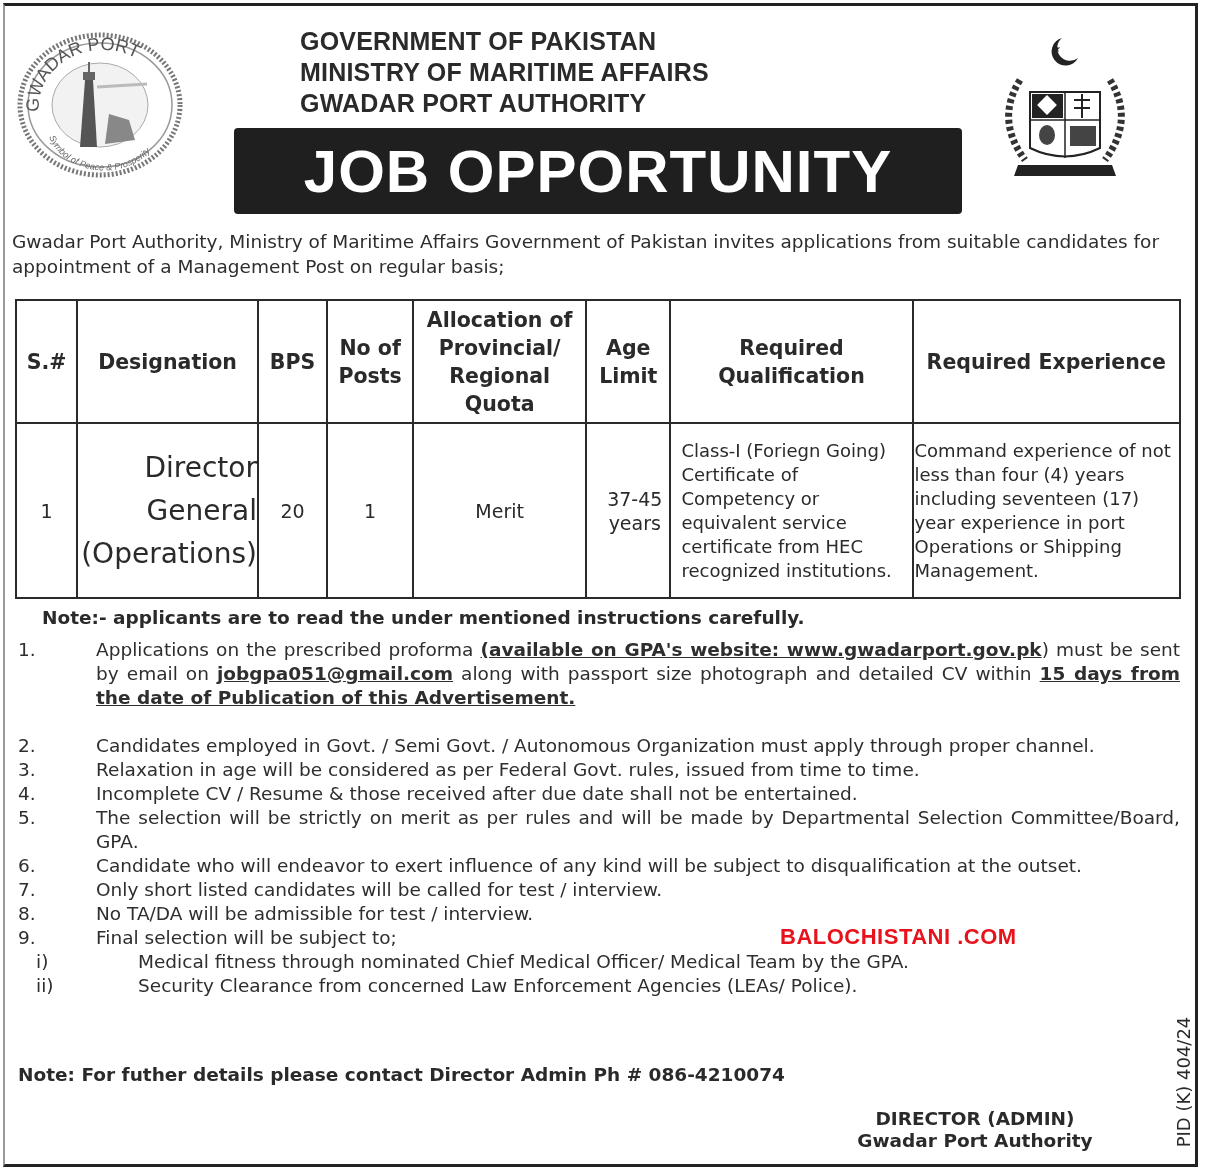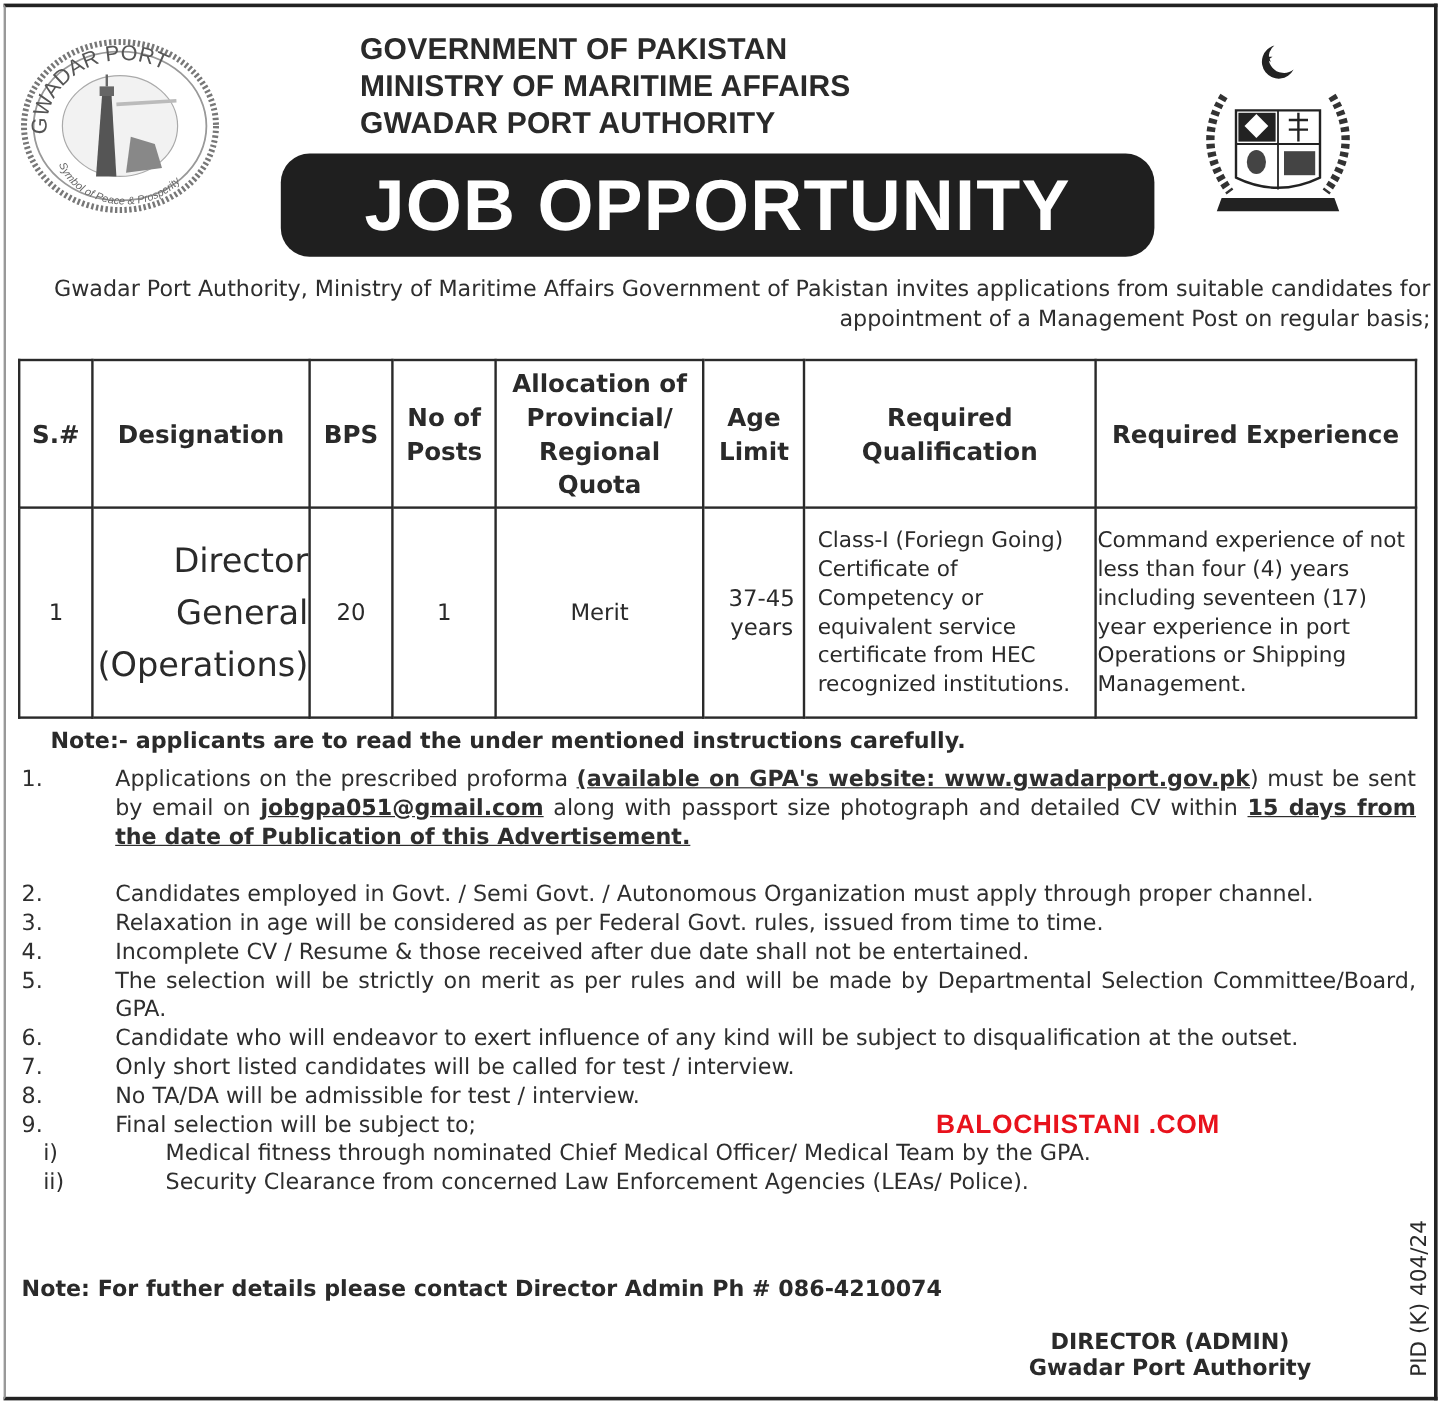--- a/index.html
+++ b/index.html
@@ -12,26 +12,26 @@
     }
 
     
     .logo-left { position: absolute; left: 17px; top: 32px; width: 166px; height: 146px; }
     .logo-right { position: absolute; left: 990px; top: 30px; width: 150px; height: 155px; }
     .head-lines { position: absolute; left: 300px; top: 26px; width: 600px; }
     .head-line { font-family: "Liberation Sans", sans-serif; font-weight: bold; font-size: 25px; line-height: 31px; color: #2a2a2a; letter-spacing: 0.2px; }
 
     .banner {
       position: absolute; left: 234px; top: 128px; width: 728px; height: 86px;
-      background: #1f1f1f; border-radius: 24px;
+      background: #1f1f1f; border-radius: 4px;
       display: flex; align-items: center; justify-content: center;
     }
     .banner-text { font-family: "Liberation Sans", sans-serif; font-weight: bold; font-size: 60px; color: #fff; letter-spacing: 1px; }
 
-    .intro { position: absolute; left: 12px; top: 229px; width: 1180px; font-size: 18.5px; line-height: 25px; color: #2e2e2e; text-align: right; }
+    .intro { position: absolute; left: 12px; top: 229px; width: 1180px; font-size: 18.5px; line-height: 25px; color: #2e2e2e; }
 
     
     table.jobs {
       position: absolute; left: 15px; top: 299px; width: 1166px;
       border-collapse: collapse; font-size: 19px; color: #2a2a2a;
     }
     table.jobs th, table.jobs td { border: 2px solid #2a2a2a; }
     table.jobs th { font-weight: bold; text-align: center; height: 123px; line-height: 28px; font-size: 20.5px; margin-left: 28px; }
     table.jobs td { height: 175px; vertical-align: middle; }
     .c-center { text-align: center; }

